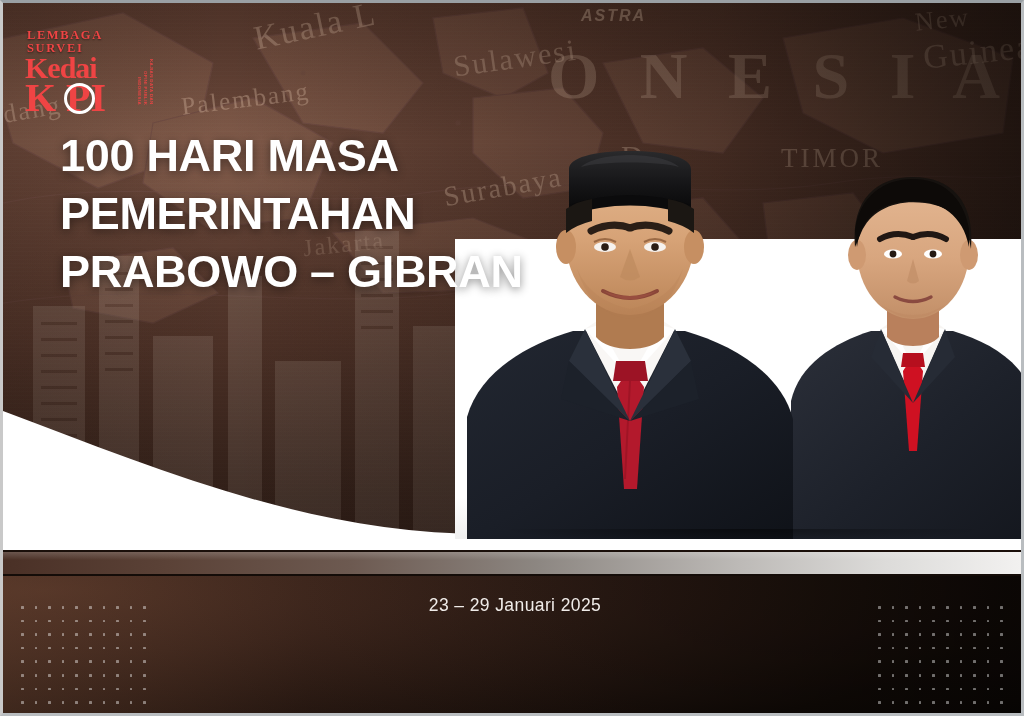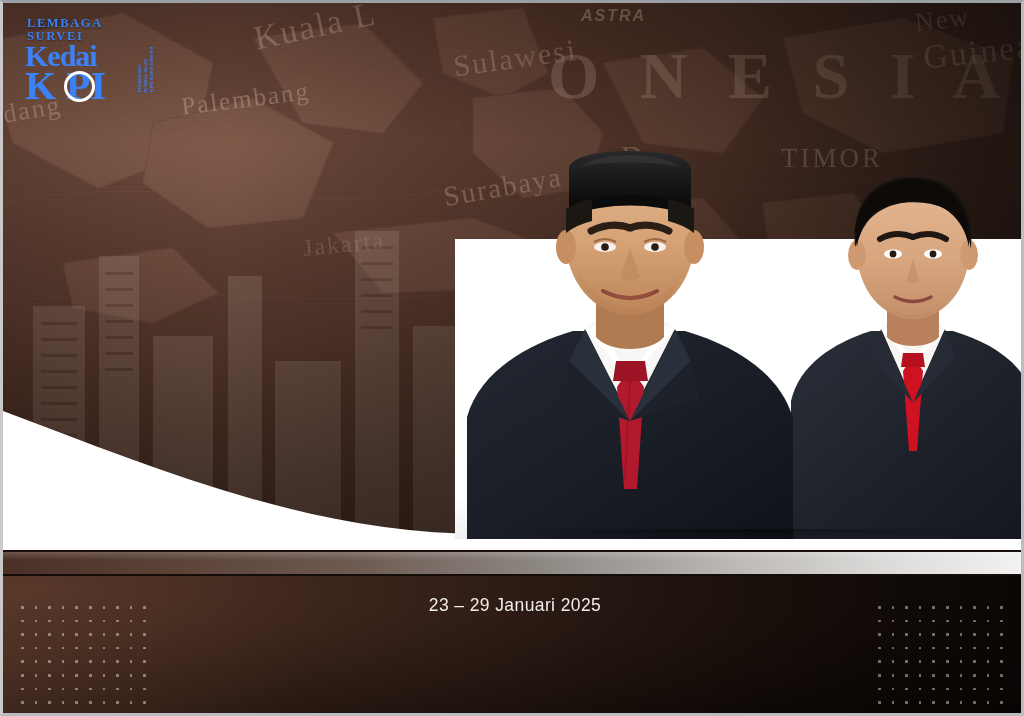--- a/index.html
+++ b/index.html
@@ -60,22 +60,22 @@
     background:repeating-linear-gradient(to bottom, rgba(255,255,255,.10) 0 1px, rgba(0,0,0,0) 1px 4px);
   }
 
   
   .wave{
     position:absolute;left:0;bottom:0;width:1024px;height:330px;
   }
 
   
   .logo{
-    position:absolute;left:14px;top:12px;width:135px;height:78px;
-    color:#3b82f6;
+    position:absolute;left:14px;top:24px;width:135px;height:78px;
+    color:#ef4444;
     z-index:6;
   }
   .logo-top{
     font-family:"Liberation Serif",serif;
     font-weight:700;
     font-size:12.5px;
     letter-spacing:1.6px;
     margin:2px 0 0 10px;
     line-height:1;
     text-shadow:0 1px 2px rgba(0,0,0,.5);
@@ -312,20 +312,25 @@
   <div class="logo">
     <div class="logo-top">LEMBAGA SURVEI</div>
     <div class="logo-kedai">Kedai</div>
     <div class="logo-kopi-wrap">
       <span class="logo-kopi">K   PI</span>
       <span class="logo-ring"></span>
     </div>
     <div class="logo-side">KAJIAN DATA DAN OPINI PUBLIK INDONESIA</div>
   </div>
 
+  <div class="title">
+    <div>100 HARI MASA</div>
+    <div>PEMERINTAHAN</div>
+    <div>PRABOWO – GIBRAN</div>
+  </div>
 
   <div class="photos">
     <div class="photo-white"></div>
 
     <svg class="fig" style="left:330px;top:30px;width:250px;height:388px;" viewBox="0 0 250 388">
       <defs>
         <linearGradient id="gSuit" x1="0" y1="0" x2="1" y2="1">
           <stop offset="0%" stop-color="#2b2f39"></stop>
             <stop offset="55%" stop-color="#1d212a"></stop>
             <stop offset="100%" stop-color="#14171e"></stop>

